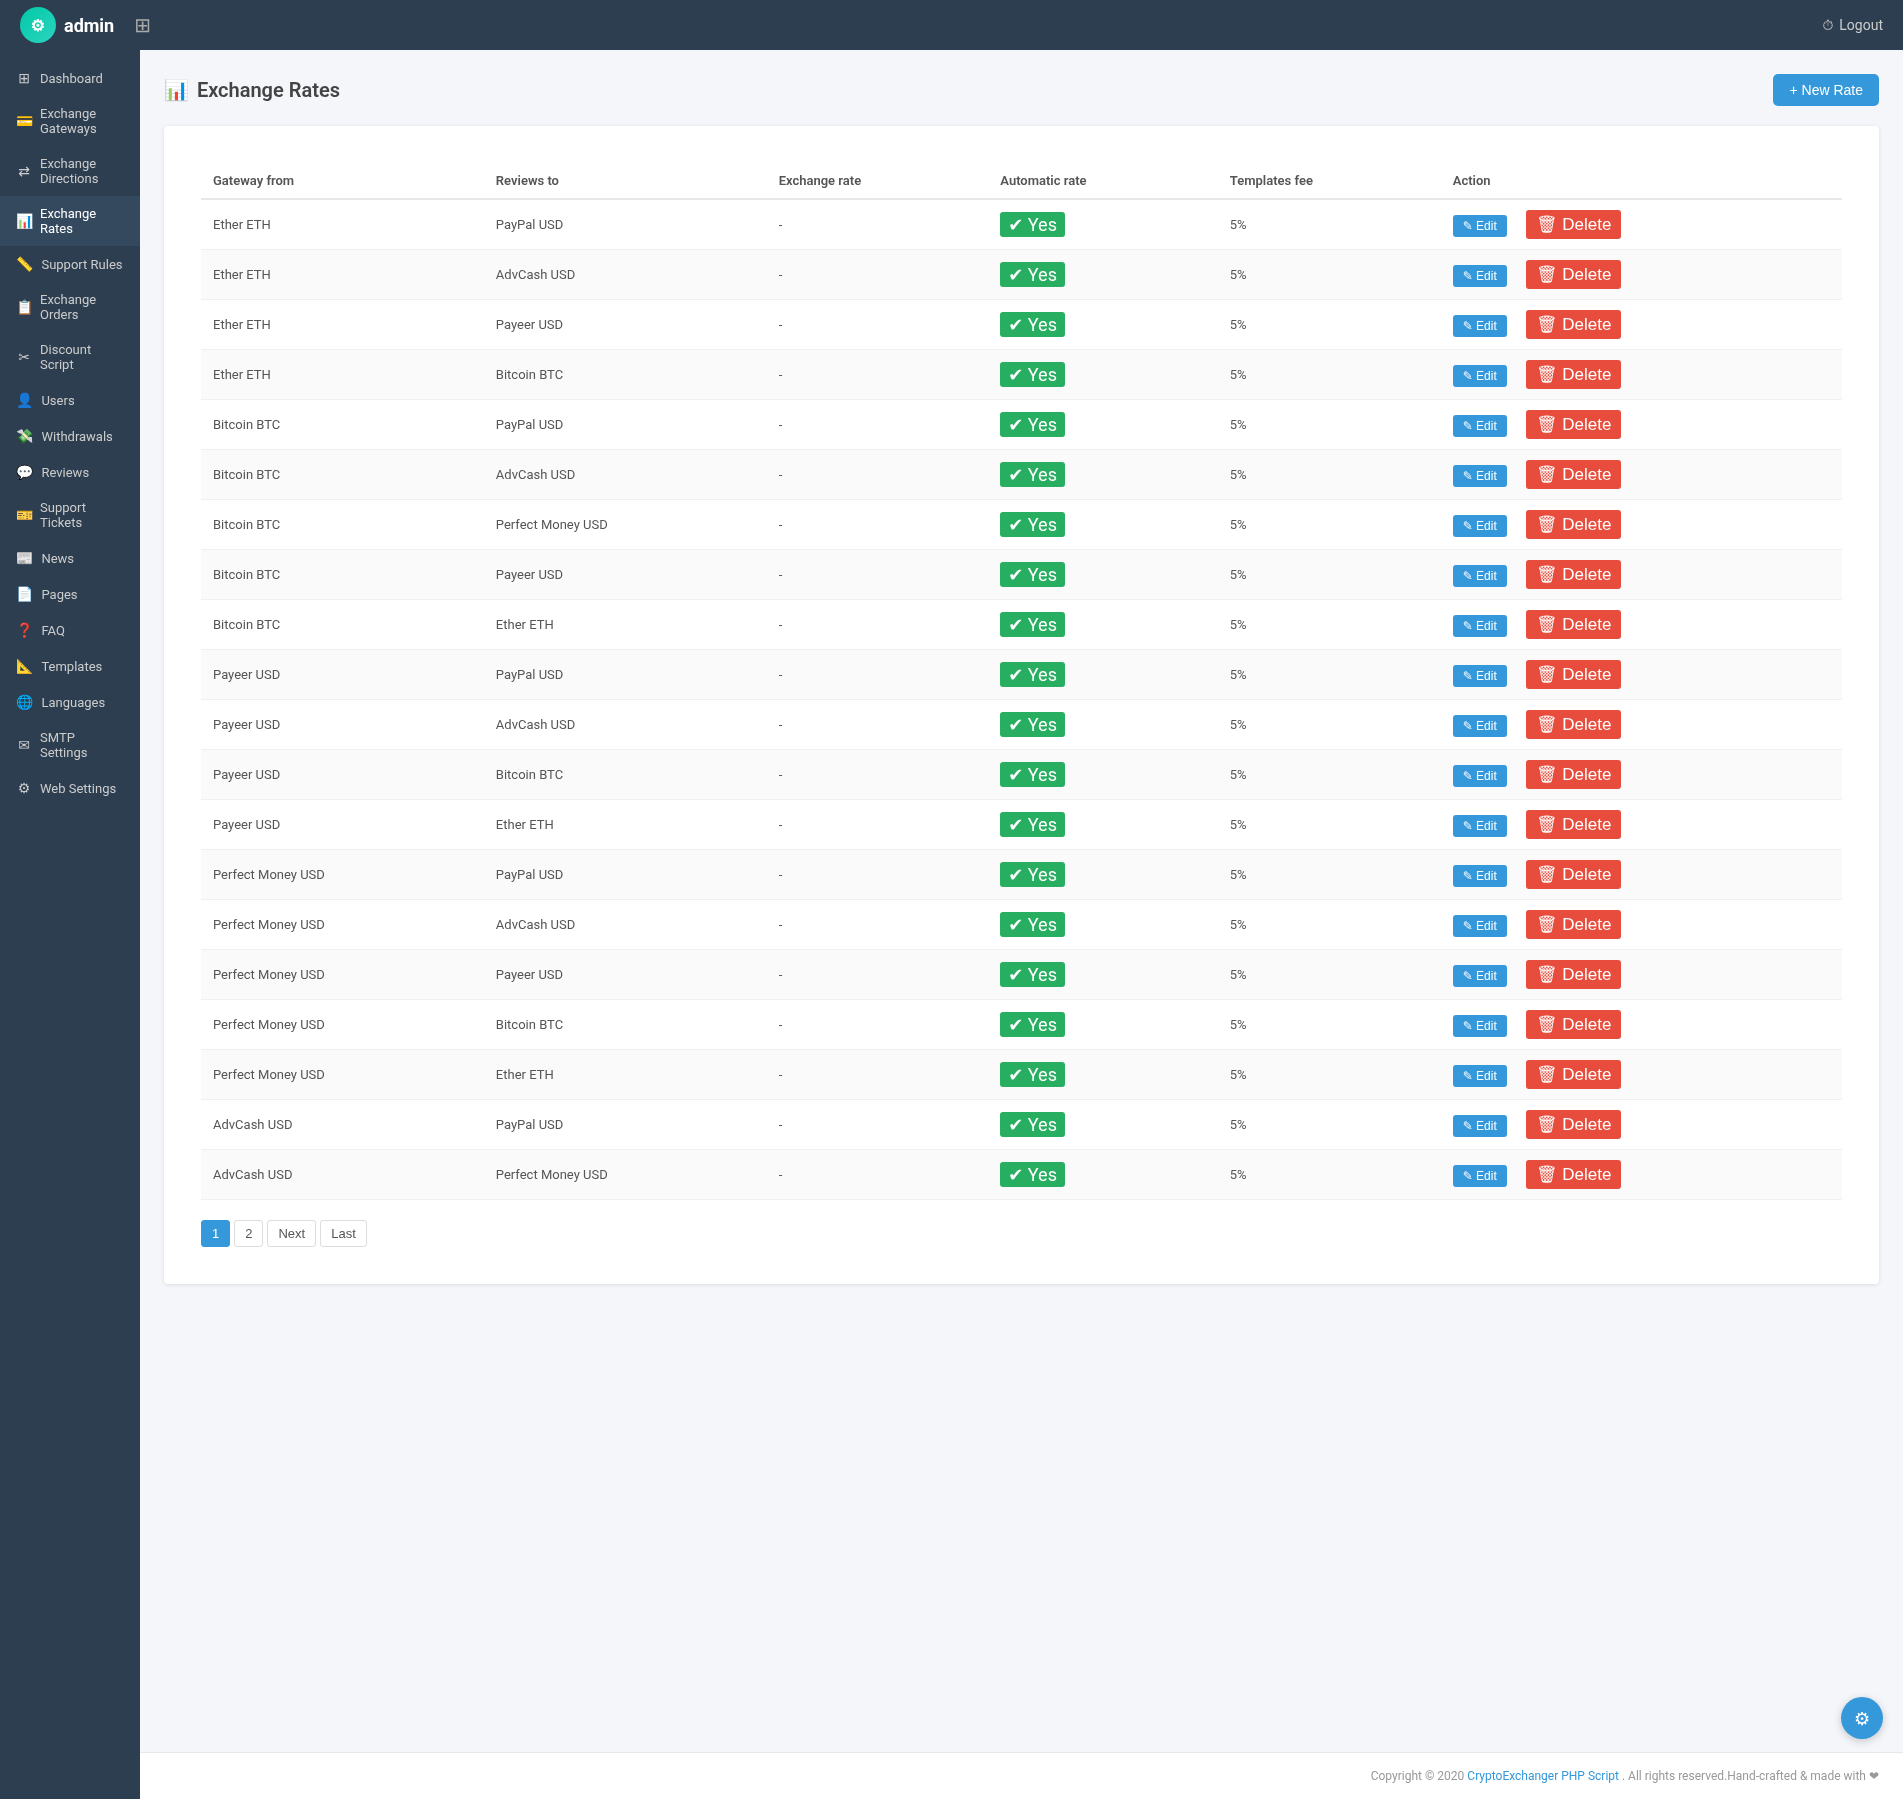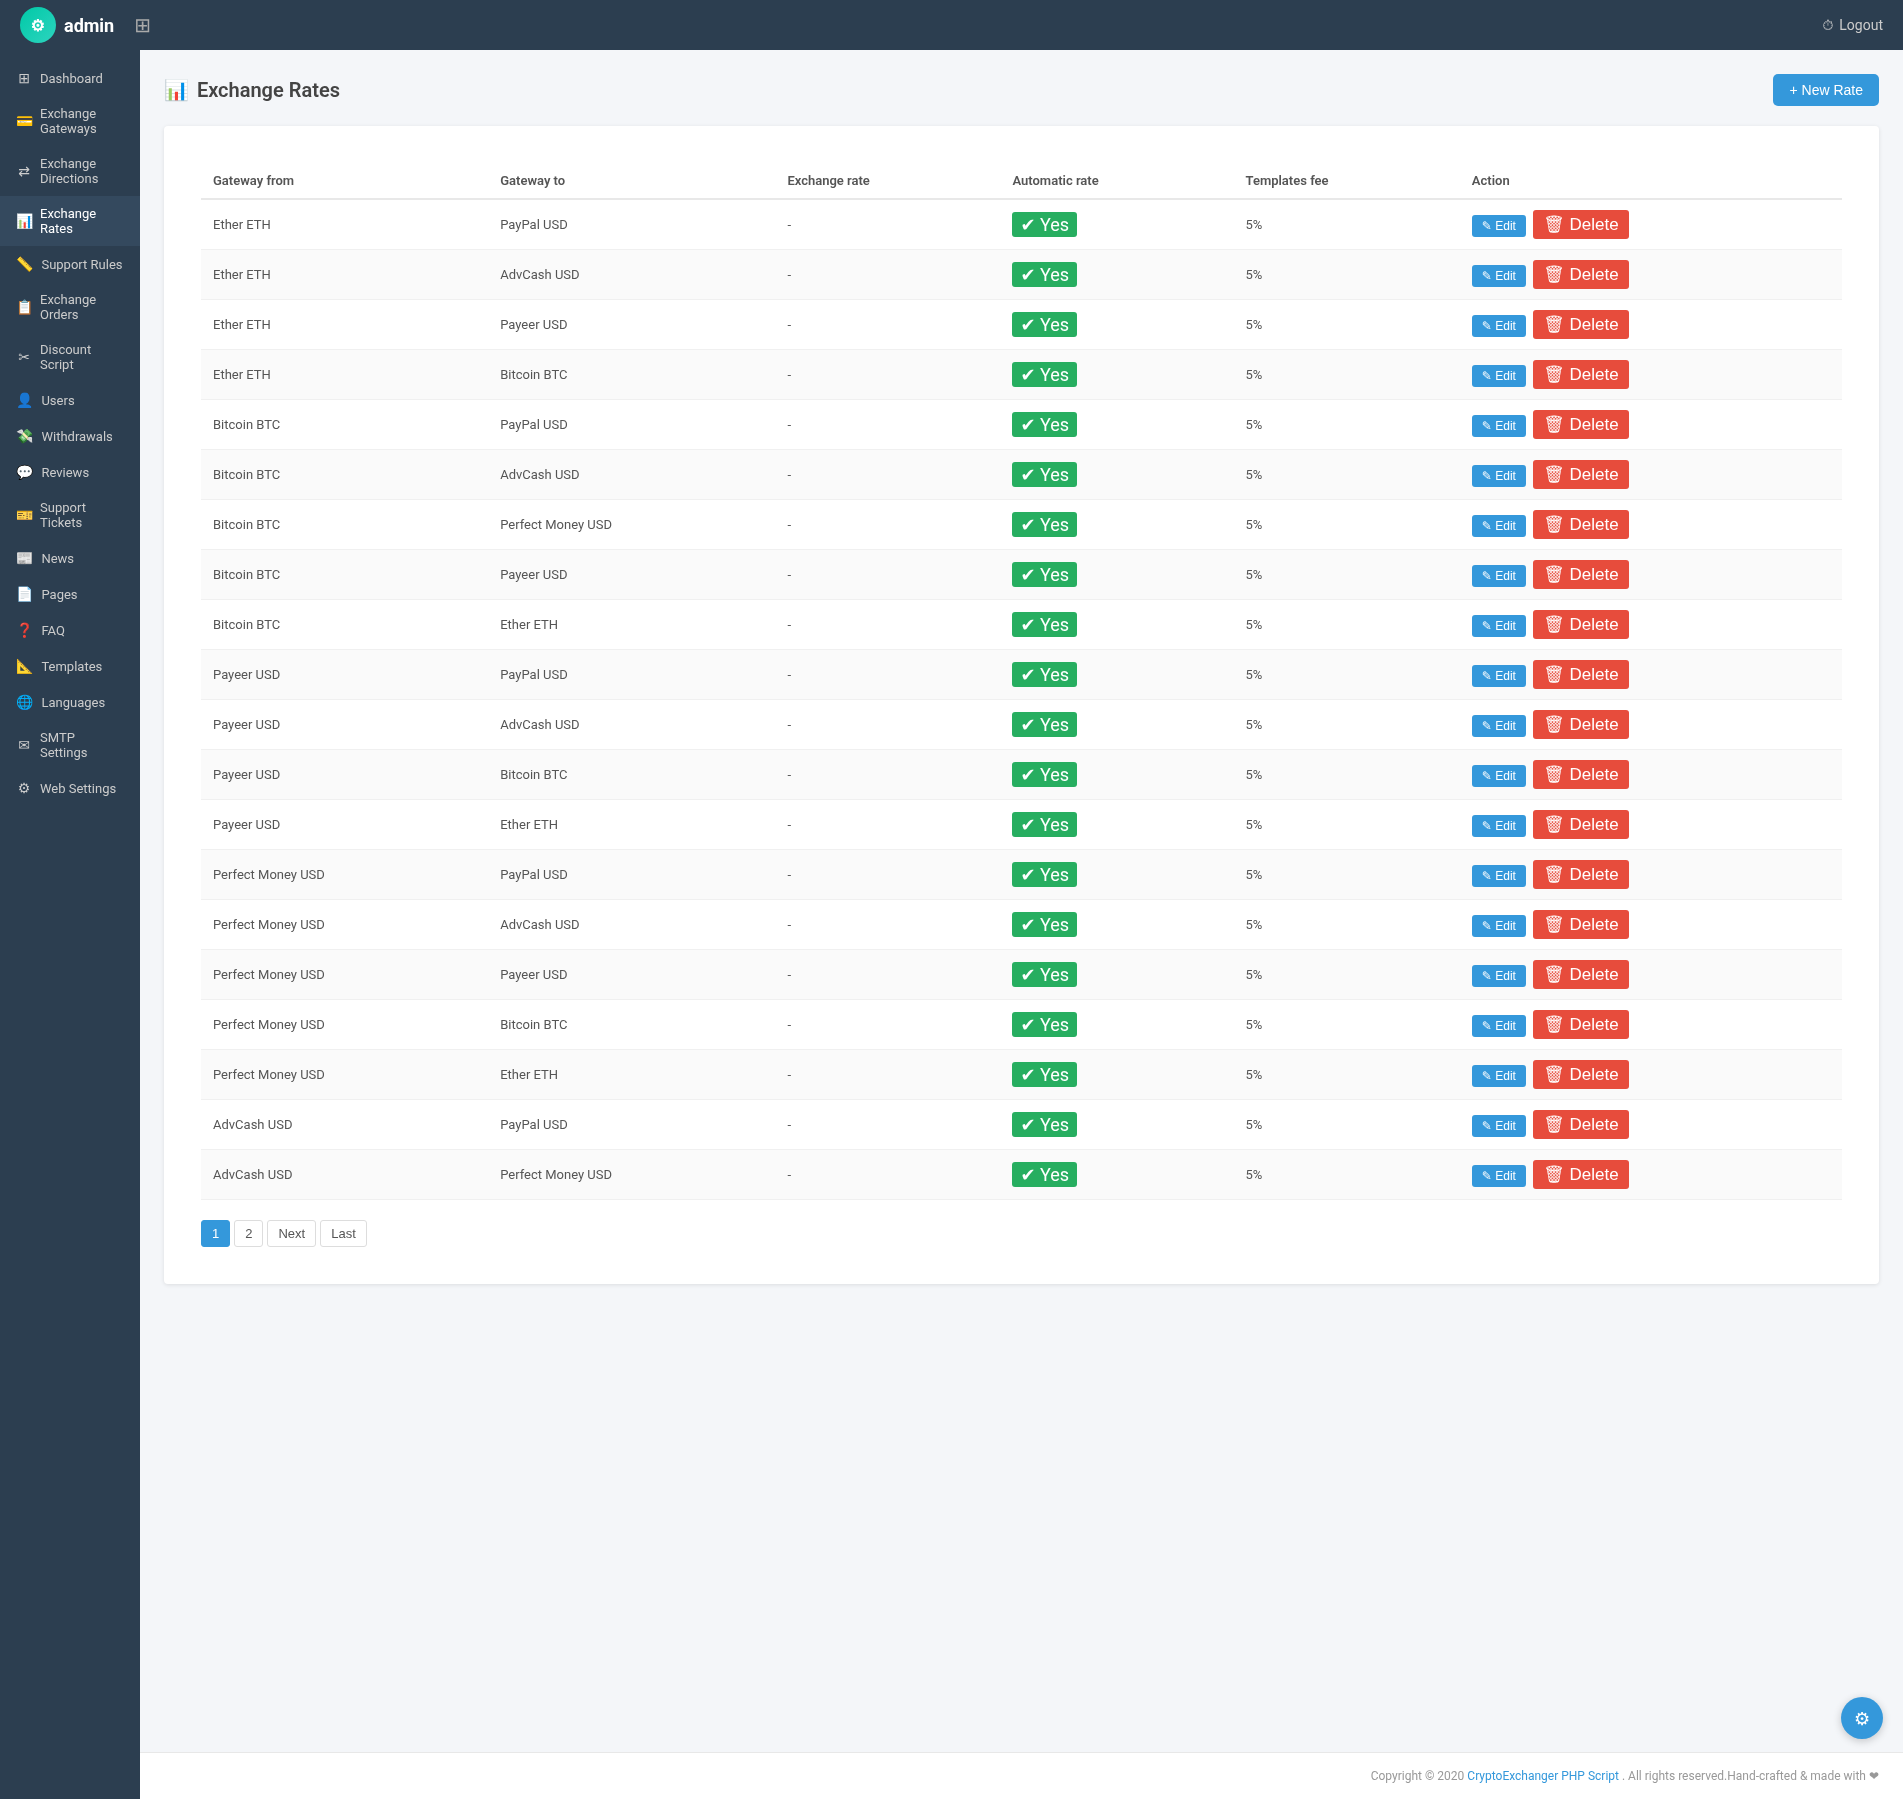--- a/index.html
+++ b/index.html
@@ -127,21 +127,21 @@
       display: inline-flex; align-items: center; gap: 4px;
     }
     .btn-edit {
       background: #3498db;
       color: #fff;
       border: none;
       padding: 4px 10px;
       border-radius: 3px;
       cursor: pointer;
       font-size: 12px;
-      margin-right: 4px;
+      margin-right: 16px;
     }
     .btn-delete {
       background: #e74c3c;
       color: #fff;
       border: none;
       padding: 4px 10px;
       border-radius: 3px;
       cursor: pointer;
       font-size: 17px;
     }
@@ -290,21 +290,21 @@
       <span>Exchange Rates</span>
     </div>
     <button class="btn-new-rate">+ New Rate</button>
   </div>
 
   <div class="card">
     <table>
       <thead>
         <tr id="table-header-row">
             <th>Gateway from</th>
-            <th>Gateway to</th>
+            <th>Reviews to</th>
             <th>Exchange rate</th>
             <th>Automatic rate</th>
             <th>Templates fee</th>
             <th>Action</th>
           </tr>
       </thead>
       <tbody id="table-body">
           <tr>
             <td>Ether ETH</td>
             <td>PayPal USD</td>

